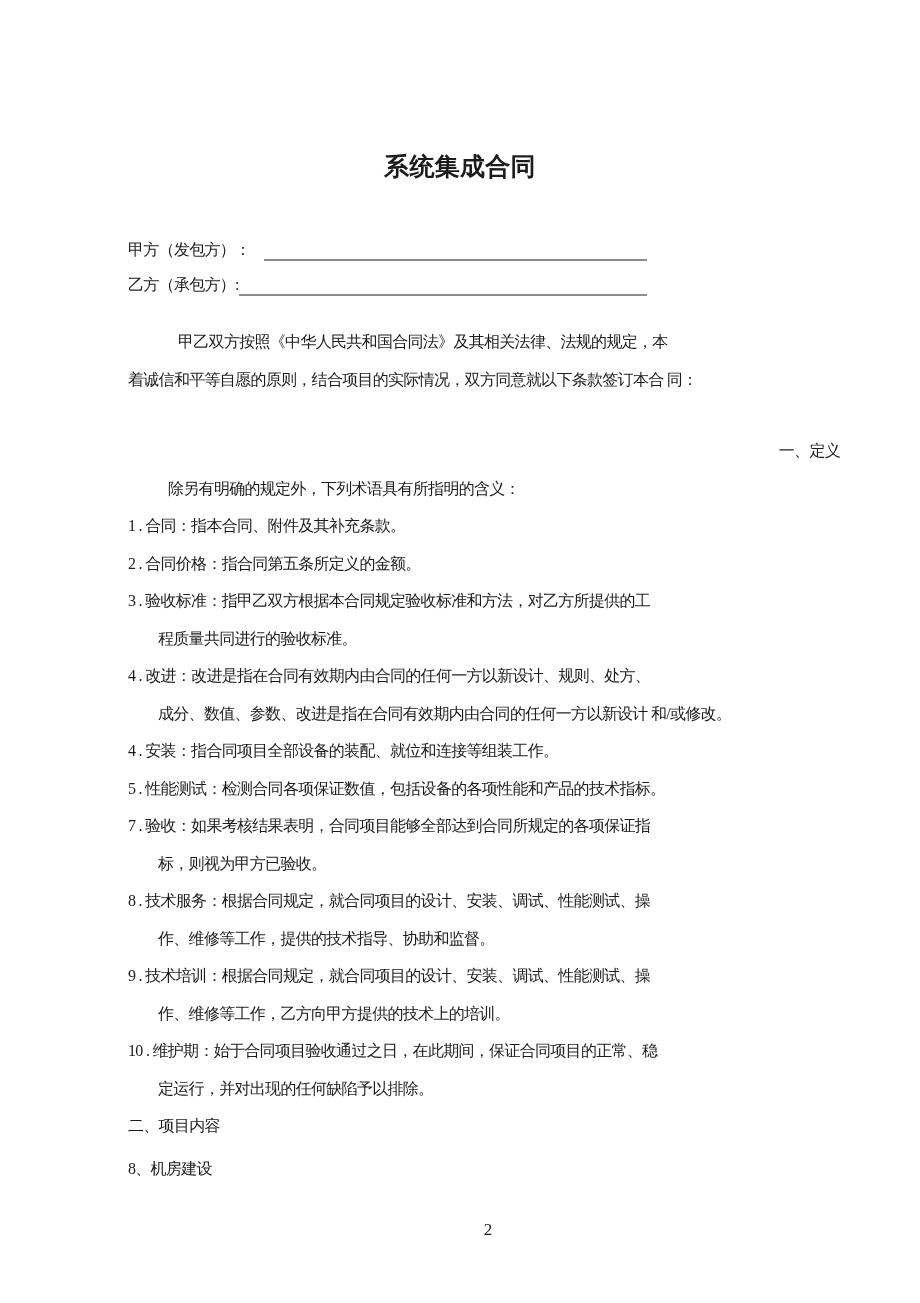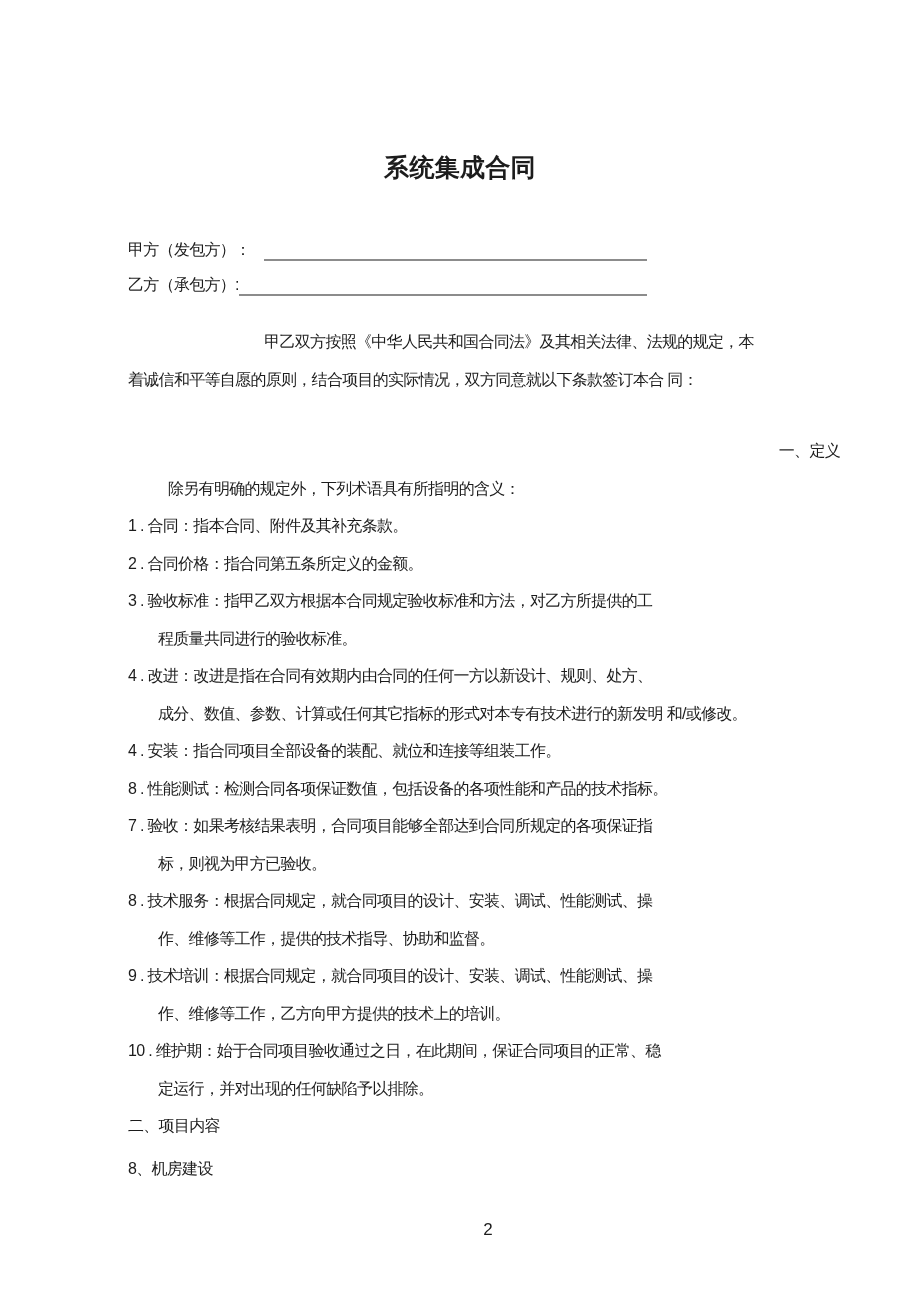--- a/index.html
+++ b/index.html
@@ -2,21 +2,21 @@
 <html><head>
 <meta charset="utf-8">
 <style>
   html,body{margin:0;padding:0;background:#ffffff;}
   .page{
     position:relative;
     width:920px;height:1303px;
     background:#ffffff;
     box-sizing:border-box;
     padding:0 80px 0 128px;
-    font-family:Liberation Sans, sans-serif;
+    font-family:Liberation Serif, serif;
     color:#1c1c1c;
     font-size:16px;
     letter-spacing:-0.7px;
     overflow:hidden;
   }
   .doc-title{
     margin:150px 0 0;
     margin-left:-128px;margin-right:-80px;
     text-align:center;
     font-size:25px;
@@ -46,21 +46,21 @@
     margin:0;
     height:37.5px;
     line-height:37.5px;
     white-space:nowrap;
     font-size:16px;
     font-weight:400;
   }
   .intro-first{margin-top:21px;}
   .sec1-gap{margin-top:34px;text-align:right;}
   .sub-gap{margin-top:5px;}
-  .ind-50{padding-left:50px;text-align:center;}
+  .ind-50{padding-left:50px;}
   .ind-40{padding-left:40px;}
   .ind-30{padding-left:30px;}
   .page-number{
     position:absolute;
     top:1220px;
     left:56px;right:0;
     text-align:center;
     font-size:17px;
     letter-spacing:0;
   }
@@ -87,23 +87,23 @@
   <p class="line">着诚信和平等自愿的原则，结合项目的实际情况，双方同意就以下条款签订本合 同：</p>
 
   <h2 class="line sec1-gap">一、定义</h2>
   <p class="line ind-40">除另有明确的规定外，下列术语具有所指明的含义：</p>
 
   <p class="line">1 . 合同：指本合同、附件及其补充条款。</p>
   <p class="line">2 . 合同价格：指合同第五条所定义的金额。</p>
   <p class="line">3 . 验收标准：指甲乙双方根据本合同规定验收标准和方法，对乙方所提供的工</p>
   <p class="line ind-30">程质量共同进行的验收标准。</p>
   <p class="line">4 . 改进：改进是指在合同有效期内由合同的任何一方以新设计、规则、处方、</p>
-  <p class="line ind-30">成分、数值、参数、计算或任何其它指标的形式对本专有技术进行的新发明 和/或修改。</p>
+  <p class="line ind-30">成分、数值、参数、改进是指在合同有效期内由合同的任何一方以新设计 和/或修改。</p>
   <p class="line">4 . 安装：指合同项目全部设备的装配、就位和连接等组装工作。</p>
-  <p class="line">8 . 性能测试：检测合同各项保证数值，包括设备的各项性能和产品的技术指标。</p>
+  <p class="line">5 . 性能测试：检测合同各项保证数值，包括设备的各项性能和产品的技术指标。</p>
   <p class="line">7 . 验收：如果考核结果表明，合同项目能够全部达到合同所规定的各项保证指</p>
   <p class="line ind-30">标，则视为甲方已验收。</p>
   <p class="line">8 . 技术服务：根据合同规定，就合同项目的设计、安装、调试、性能测试、操</p>
   <p class="line ind-30">作、维修等工作，提供的技术指导、协助和监督。</p>
   <p class="line">9 . 技术培训：根据合同规定，就合同项目的设计、安装、调试、性能测试、操</p>
   <p class="line ind-30">作、维修等工作，乙方向甲方提供的技术上的培训。</p>
   <p class="line">10 . 维护期：始于合同项目验收通过之日，在此期间，保证合同项目的正常、稳</p>
   <p class="line ind-30">定运行，并对出现的任何缺陷予以排除。</p>
 
   <h2 class="line">二、项目内容</h2>

